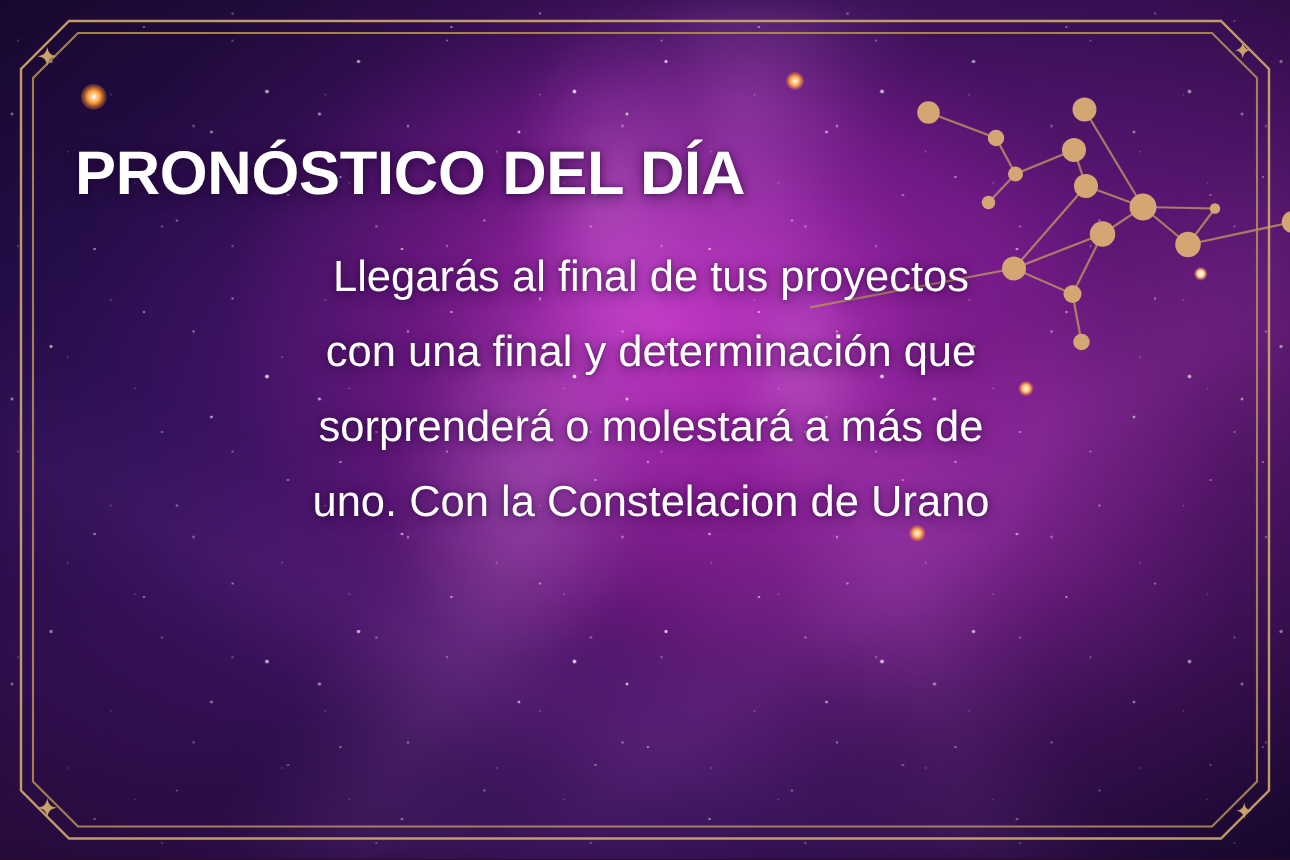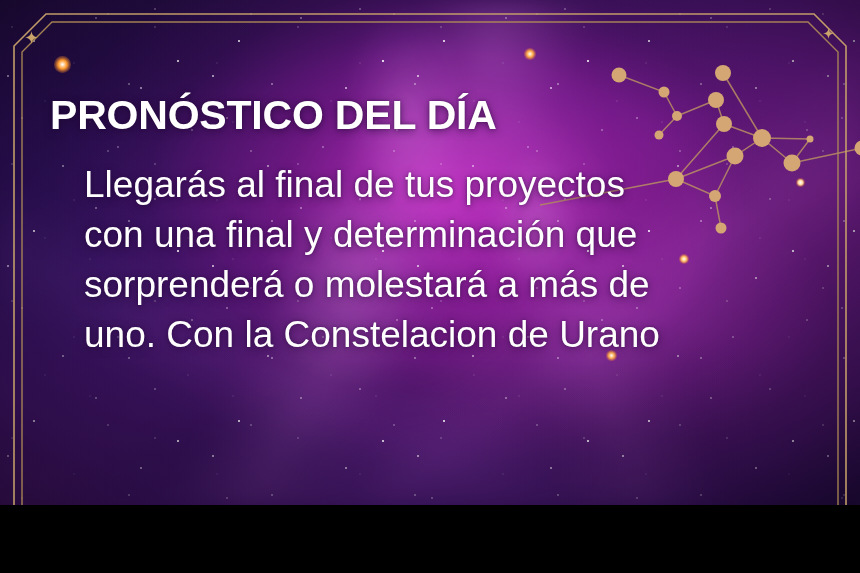--- a/index.html
+++ b/index.html
@@ -3,25 +3,26 @@
 <meta charset="utf-8">
 <style>
   html, body {
     margin: 0;
     padding: 0;
     background: #000;
   }
   #card {
     position: relative;
     width: 860px;
-    height: 505px;
+    height: 573px;
     overflow: hidden;
     font-family: "Liberation Sans", sans-serif;
     background: #7f1d1d;
     isolation: isolate;
+    text-align: center;
   }
 
   
   .bg-layer {
     position: absolute;
     inset: 0;
     pointer-events: none;
   }
   #bg-base {
     background:
@@ -127,21 +128,21 @@
     letter-spacing: -0.2px;
     color: #ffffff;
     text-shadow: 0 2px 9px rgba(32,6,48,0.62), 0 0 3px rgba(40,10,60,0.5);
     white-space: nowrap;
   }
   #forecast-body {
     position: absolute;
     left: 84px;
     top: 160px;
     width: 700px;
-    font-size: 37px;
+    font-size: 29px;
     line-height: 50px;
     font-weight: normal;
     color: #ffffff;
     text-shadow: 0 2px 9px rgba(32,6,48,0.60), 0 0 3px rgba(40,10,60,0.45);
   }
   #forecast-body .ln { display: block; white-space: nowrap; }
 </style>
 </head>
 <body>
 

